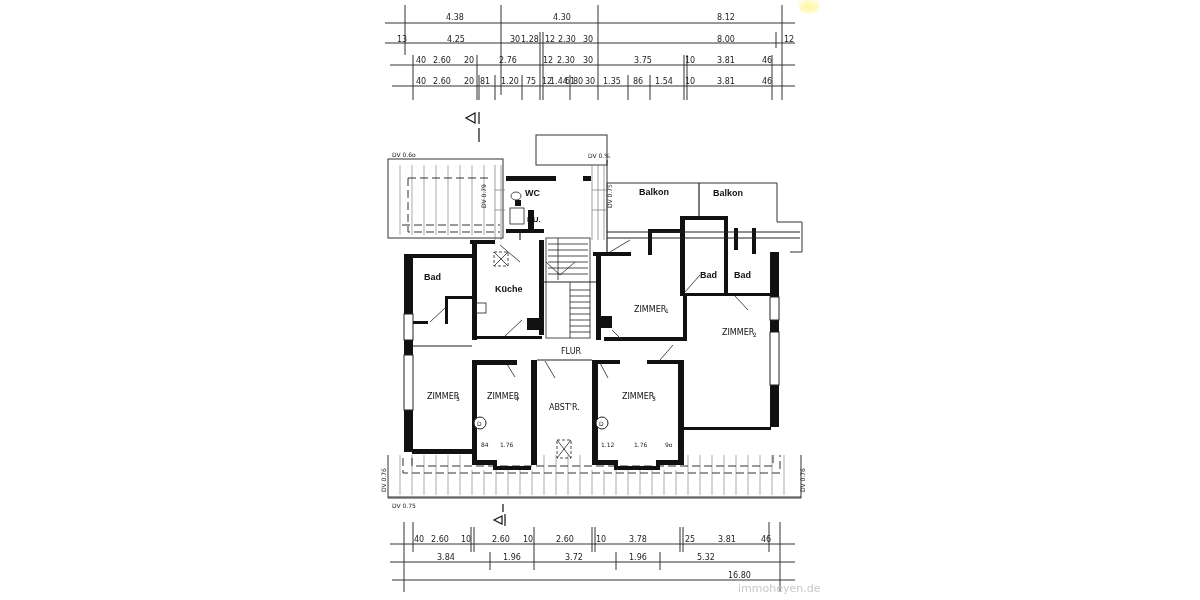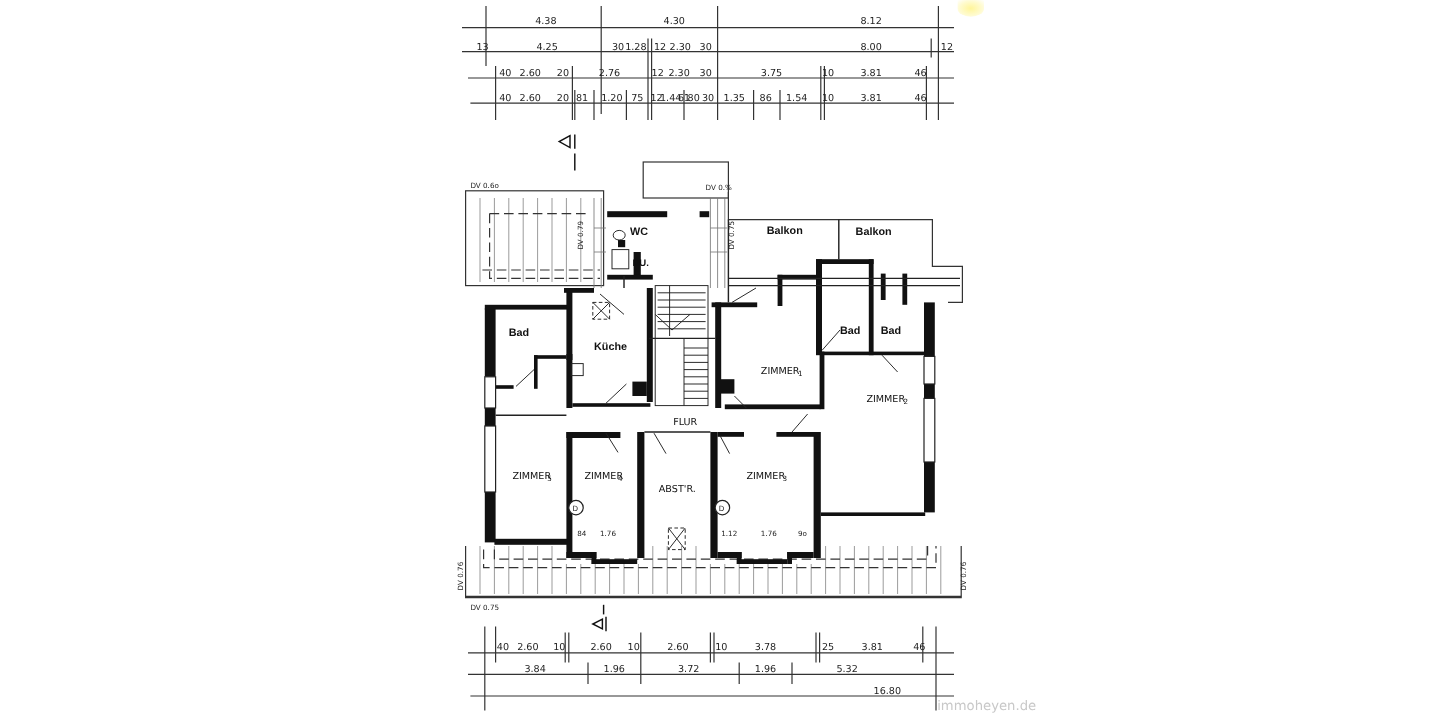--- a/index.html
+++ b/index.html
@@ -2,21 +2,21 @@
 <html><head>
 <meta charset="utf-8">
 <style>
   html,body{margin:0;padding:0;background:#ffffff;}
   body{width:1200px;height:600px;position:relative;overflow:hidden;font-family:"DejaVu Sans Condensed","DejaVu Sans",sans-serif;color:#111;}
   svg{position:absolute;left:0;top:0;}
   .dim{font-family:"DejaVu Sans",sans-serif;font-size:8px;fill:#222;}
   .room{font-family:"Liberation Sans",sans-serif;font-weight:bold;font-size:9px;fill:#111;}
   .roomn{font-family:"DejaVu Sans",sans-serif;font-size:8px;fill:#111;}
   .small{font-family:"DejaVu Sans",sans-serif;font-size:6px;fill:#222;}
-  .wm{position:absolute;left:738px;top:582px;font-family:"DejaVu Sans",sans-serif;font-size:11px;color:#c8c8c8;margin-left:43px;}
+  .wm{position:absolute;left:738px;top:582px;font-family:"DejaVu Sans",sans-serif;font-size:11px;color:#c8c8c8;}
   .yellow{position:absolute;left:798px;top:0;width:22px;height:14px;background:radial-gradient(ellipse at center,#fff59a 0%,#fffbd0 60%,rgba(255,255,255,0) 100%);border-radius:0 0 50% 50%;}
 </style>
 </head>
 <body>
 
 <div class="yellow"></div>
 
 <svg width="1200" height="600" viewBox="0 0 1200 600">
 
   <g stroke="#333" stroke-width="1" fill="none">

